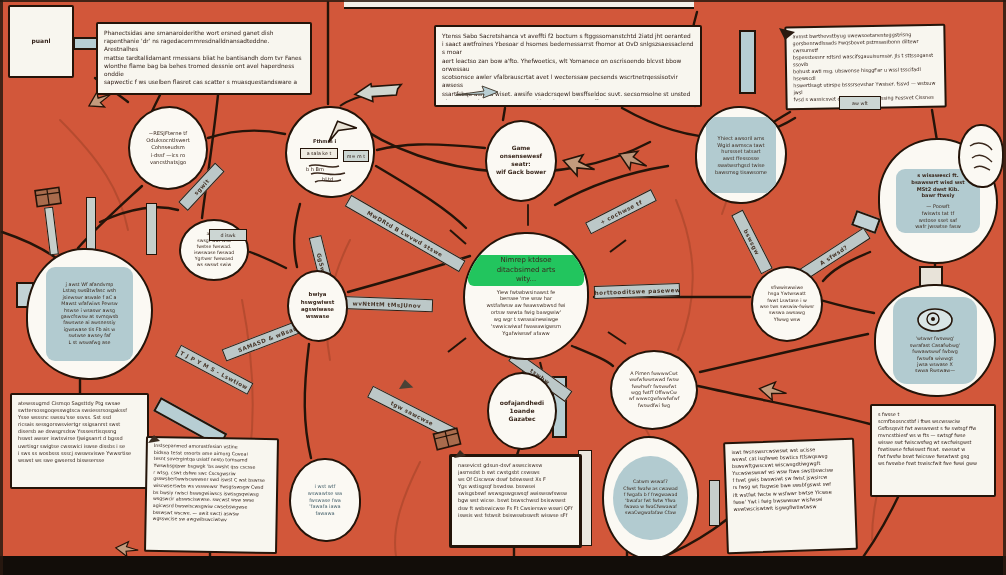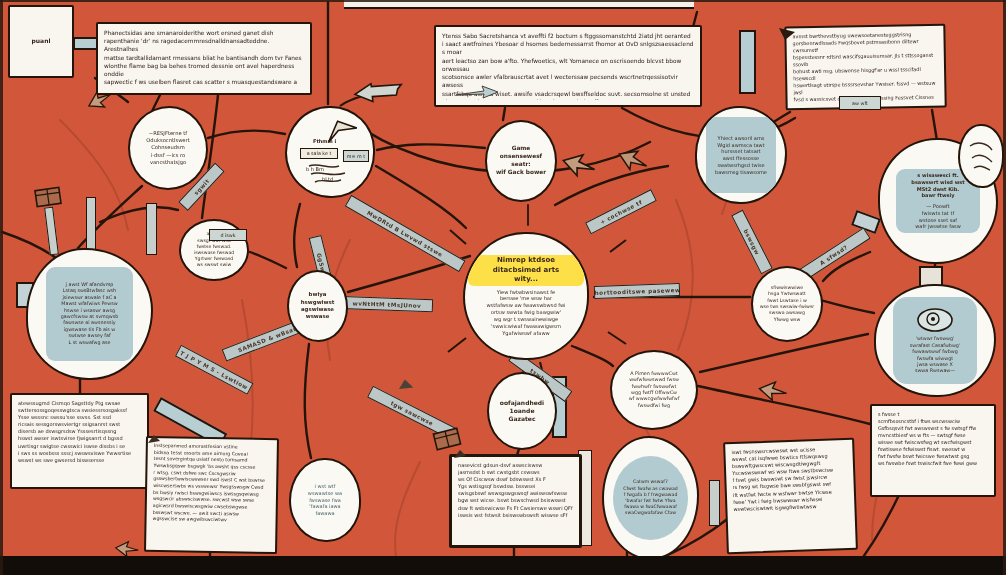--- a/index.html
+++ b/index.html
@@ -330,21 +330,21 @@
   </div>
 
   <div class="node" style="left:287px;top:270px;width:61px;height:72px;border-radius:50% 50% 48% 52%/50% 52% 48% 50%;">
     <div class="txt" style="font-size:5.4px;font-weight:bold;">bwiya
 hswgwiwst
 agswiwase
 wswase</div>
   </div>
 
   <div class="node" style="left:463px;top:232px;width:126px;height:128px;border-radius:50% 50% 50% 50%/52% 48% 50% 50%;">
-    <div class="txt" style="font-size:7px;font-weight:bold;background:#fde047;border-radius:6px;padding:1px 2px;">Nimrep ktdsoe
+    <div class="txt" style="font-size:7px;font-weight:normal;background:#22c55e;border-radius:6px;padding:1px 2px;">Nimrep ktdsoe
 ditacbsimed arts
 wity...</div>
     <div class="txt" style="font-size:5.1px;margin-top:3px;">Yiew fwtwbwsinawst fe
 berswe 'me wsw har
 wstfafwsw aw fwawswbwsd fwi
 ortsw swwta fwig bawgwiw'
 wg wgr t swswainewiwge
 'swwicwiwaf fwawawigwsm
 Ygafwiwswf afaww</div>
   </div>

